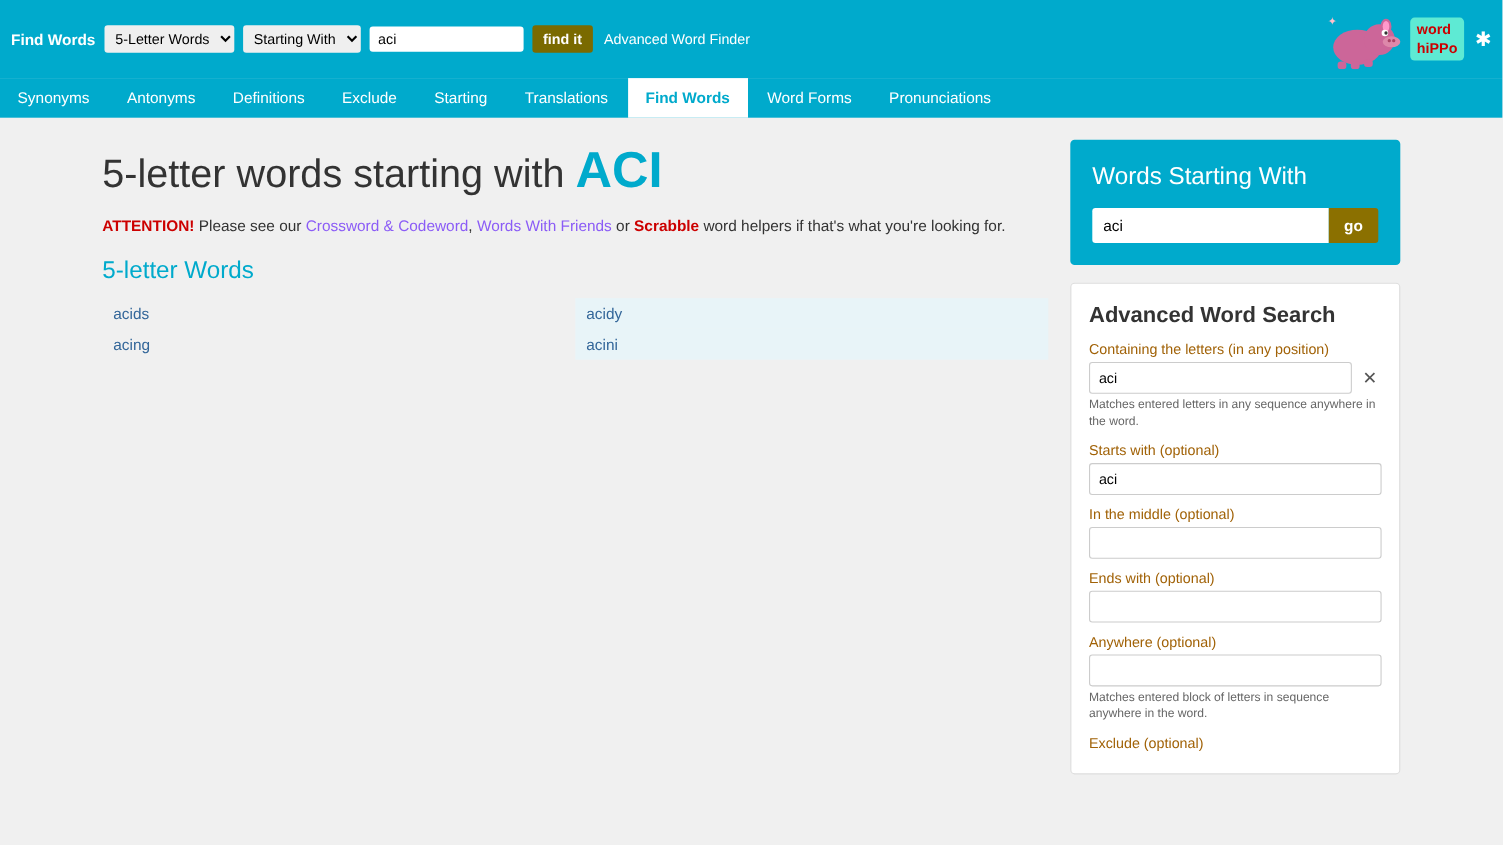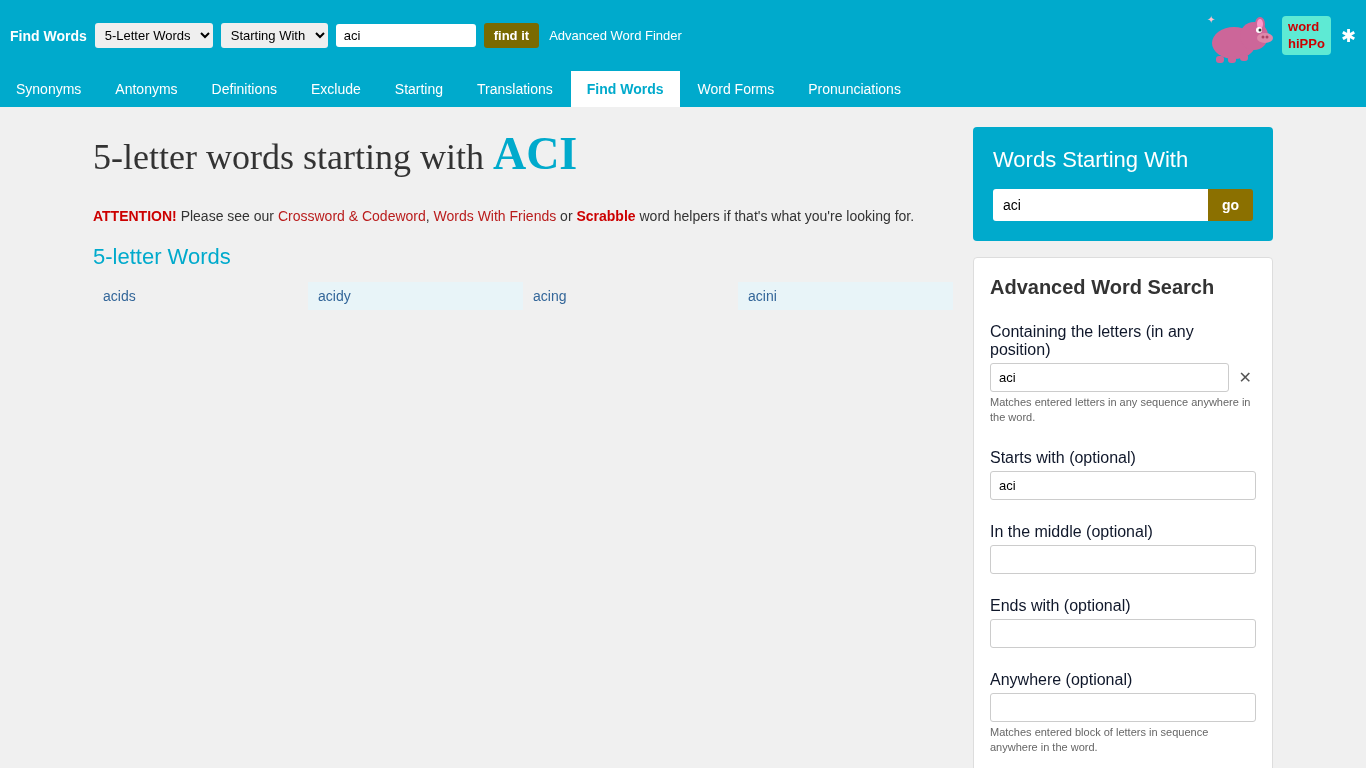--- a/index.html
+++ b/index.html
@@ -88,56 +88,55 @@
       padding: 20px 10px;
       gap: 20px;
     }
     .left-panel {
       flex: 1;
     }
     .page-title {
       font-size: 36px;
       color: #333;
       font-weight: normal;
-      margin-bottom: 28px;
-      font-family: Liberation Serif, serif;
+      margin-bottom: 16px;
     }
     .page-title .aci-blue {
       color: #00aacc;
       font-weight: bold;
       font-size: 46px;
     }
     .attention-box {
       margin-bottom: 16px;
       font-size: 14px;
       color: #333;
     }
     .attention-label {
       color: #cc0000;
       font-weight: bold;
     }
     .attention-link {
-      color: #b91c1c;
+      color: #8b5cf6;
       text-decoration: none;
     }
     .scrabble-link {
       color: #cc0000;
       text-decoration: none;
       font-weight: bold;
     }
 
     .words-section-title {
       color: #00aacc;
       font-size: 22px;
       font-weight: normal;
       margin: 20px 0 12px 0;
     }
     .words-grid {
       display: grid;
-      grid-template-columns: 1fr 1fr 1fr 1fr;
+      grid-template-columns: 1fr 1fr;
       gap: 0;
     }
     .word-cell {
       padding: 6px 10px;
       font-size: 14px;
     }
     .word-cell:nth-child(even) {
       background: #e8f4f8;
     }
     .word-cell a {
@@ -194,24 +193,24 @@
       border-radius: 4px;
     }
     .aws-title {
       font-size: 20px;
       color: #333;
       font-weight: bold;
       margin-bottom: 2px;
       line-height: 1.3;
     }
     .aws-field-label {
-      color: #0f172a;
-      font-size: 16px;
+      color: #a16207;
+      font-size: 13px;
       margin-bottom: 4px;
-      margin-top: 23px;
+      margin-top: 10px;
     }
     .aws-input-row {
       display: flex;
       align-items: center;
       gap: 6px;
     }
     .aws-input {
       width: 100%;
       padding: 6px 8px;
       border: 1px solid #ccc;

